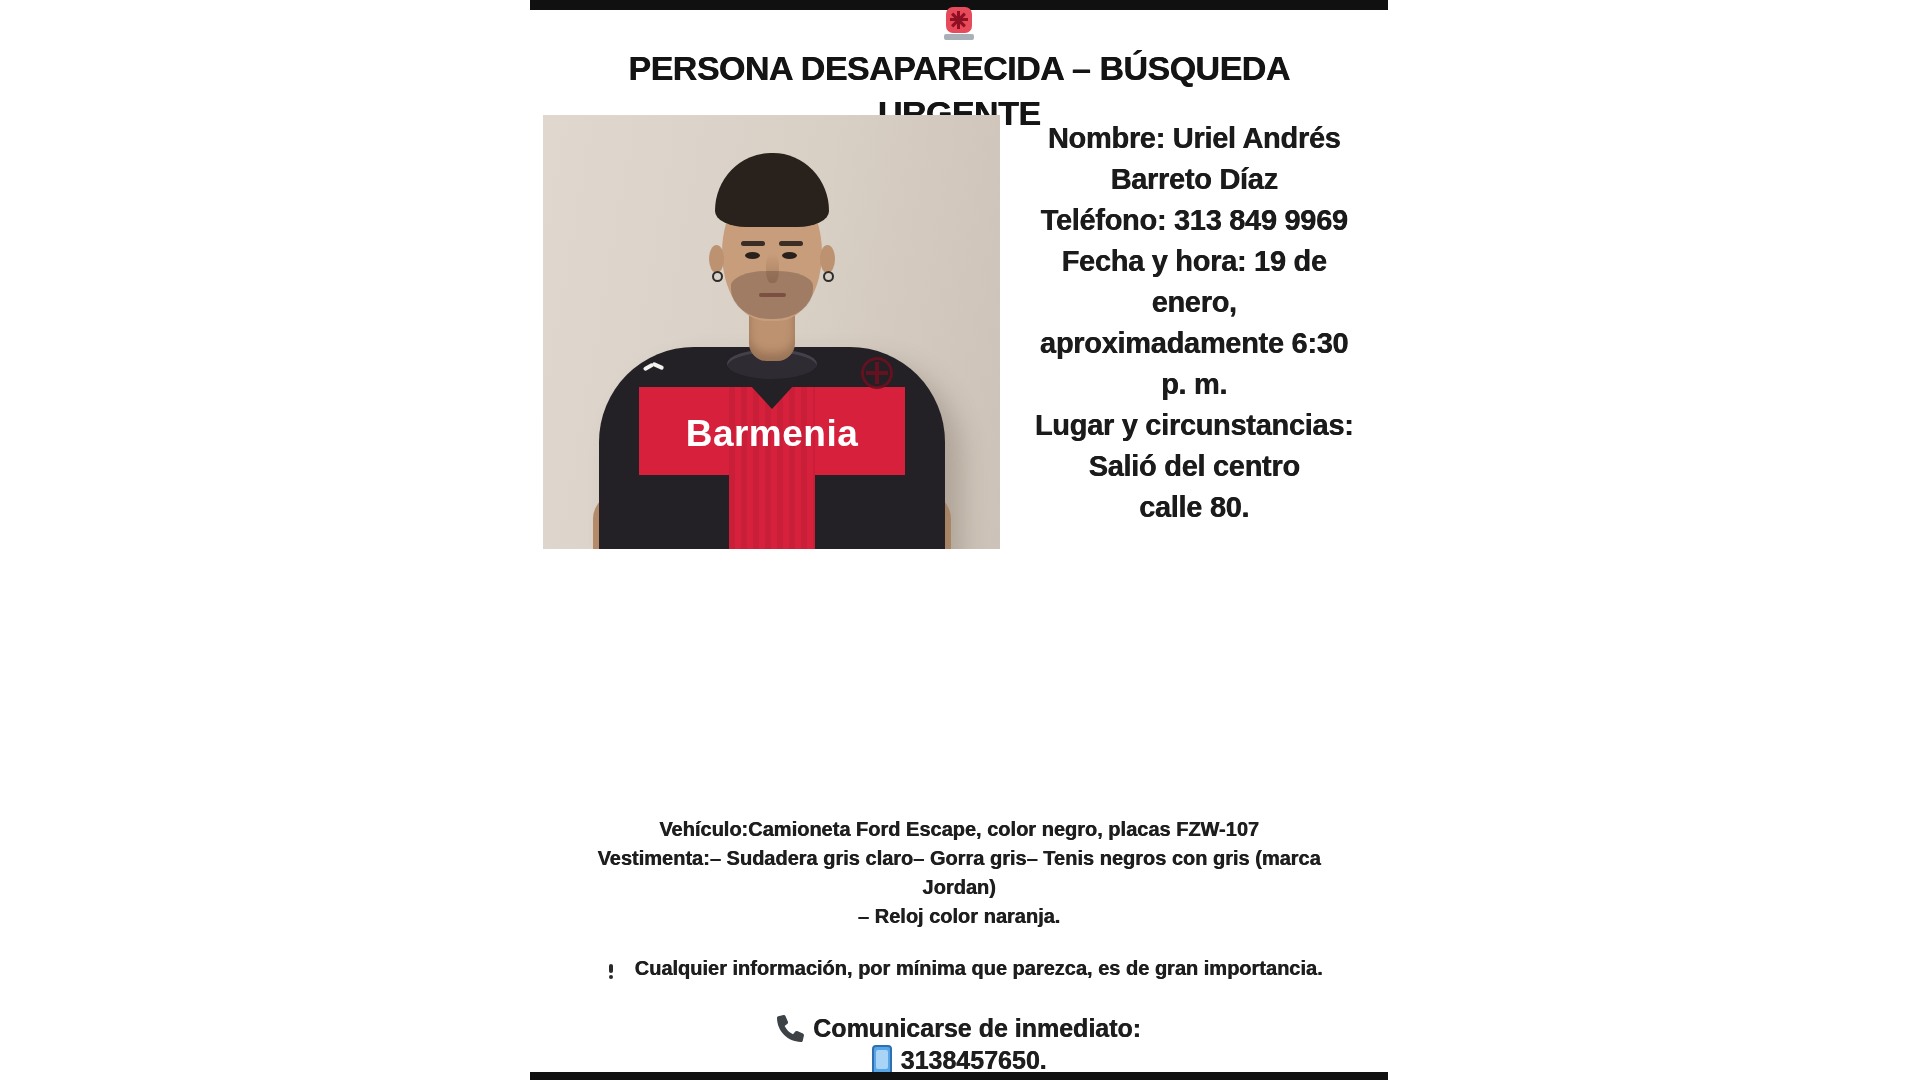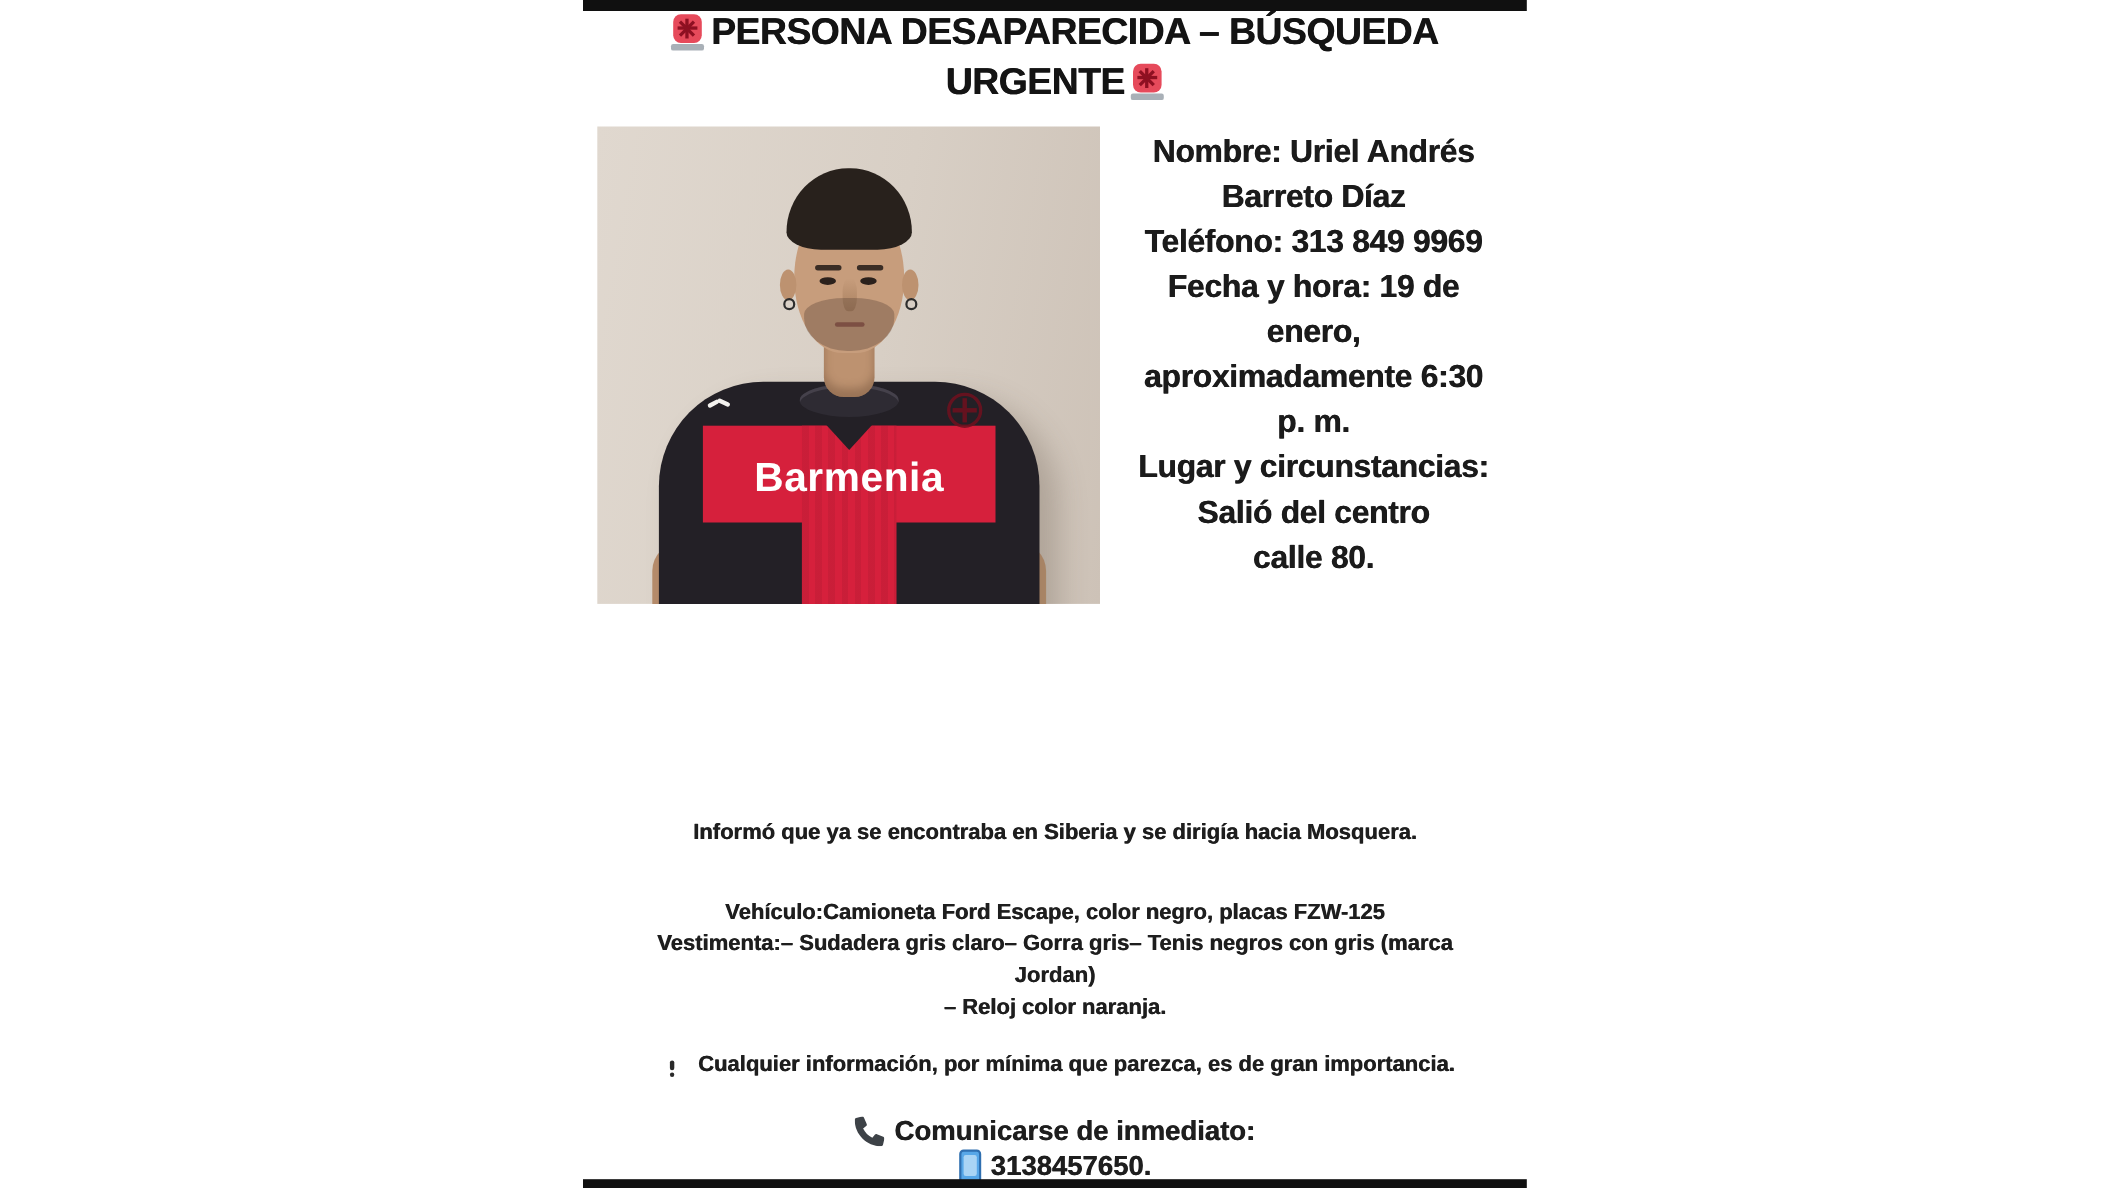--- a/index.html
+++ b/index.html
@@ -6,21 +6,21 @@
   .canvas{position:relative;width:1920px;height:1080px;background:#ffffff;overflow:hidden;
           font-family:"Liberation Sans","DejaVu Sans",sans-serif;color:#1c1c1c;}
   .flyer{position:absolute;left:530px;top:0;width:858px;height:1080px;background:#ffffff;}
   .bar{position:absolute;left:0;width:858px;background:#101010;}
   .bar.top{top:0;height:10px;}
   .bar.bottom{top:1072px;height:8px;}
 
   .hv{text-shadow:0.5px 0 currentColor;text-align:center;}
   .title{position:absolute;left:0;top:7px;width:858px;text-align:center;color:#141414;
          font-size:34px;font-weight:bold;letter-spacing:-0.5px;line-height:45px;}
-  .tline{display:flex;justify-content:center;align-items:center;gap:6px;}
+  .tline{display:flex;justify-content:center;align-items:center;gap:6px;flex-direction:column;}
 
   
   .siren{position:relative;width:30px;height:33px;display:inline-block;flex:0 0 auto;}
   .siren .dome{position:absolute;left:2px;top:0;width:26px;height:26px;background:#e64a5b;border-radius:7px;}
   .siren .base{position:absolute;left:0;bottom:0;width:30px;height:6px;background:#a9b0b7;border-radius:2px;}
   .siren i{position:absolute;background:#8e1022;display:block;}
   .siren .b1{left:13px;top:4px;width:3px;height:18px;}
   .siren .b2{left:6px;top:11px;width:18px;height:3px;}
   .siren .b3{left:13px;top:4px;width:3px;height:18px;transform:rotate(45deg);}
   .siren .b4{left:13px;top:4px;width:3px;height:18px;transform:rotate(-45deg);}
@@ -185,22 +185,21 @@
       <div>Teléfono: 313 849 9969</div>
       <div>Fecha y hora: 19 de</div>
       <div>enero,</div>
       <div>aproximadamente 6:30</div>
       <div>p. m.</div>
       <div>Lugar y circunstancias:</div>
       <div>Salió del centro</div>
       <div>calle 80.</div>
     </div>
 
-    <div class="cline f20 hv" style="top:743px;">Informó que ya se encontraba en Siberia y se dirigía hacia Mosquera.</div>
-    <div class="cline f20 hv" style="top:815px;">Vehículo:Camioneta Ford Escape, color negro, placas FZW-125</div>
+    <div class="cline f20 hv" style="top:815px;">Vehículo:Camioneta Ford Escape, color negro, placas FZW-107</div>
     <div class="cline f20 hv" style="top:873px;">Jordan)</div>
     <div class="cline f20 hv" style="top:844px;">Vestimenta:– Sudadera gris claro– Gorra gris– Tenis negros con gris (marca</div>
     <div class="cline f20 hv" style="top:902px;">– Reloj color naranja.</div>
 
     <div class="iconline f20 hv" style="top:954px;">
       <span class="warn">
         <span class="tri"></span><span class="exbar"></span><span class="exdot"></span>
       </span>
       <span>Cualquier información, por mínima que parezca, es de gran importancia.</span>
     </div>

